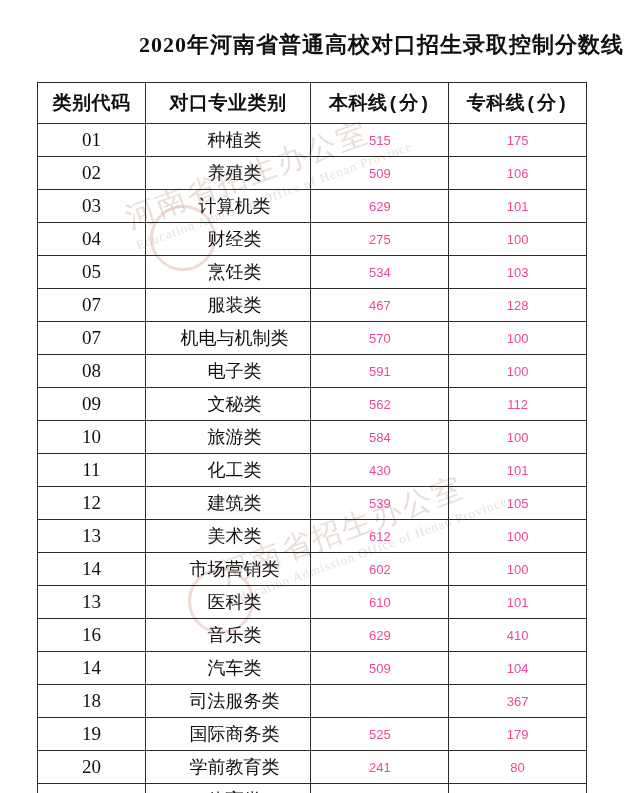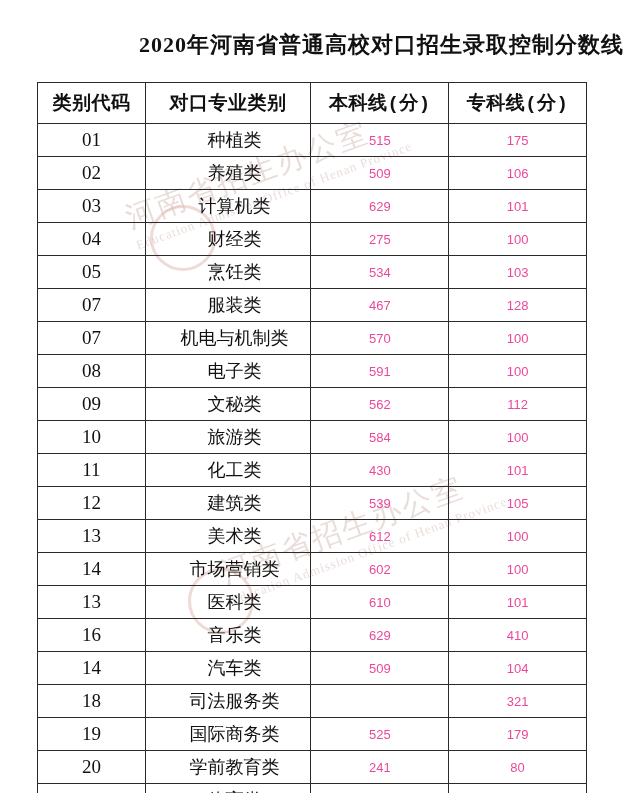--- a/index.html
+++ b/index.html
@@ -264,21 +264,21 @@
           <tr>
             <td class="code-cell">14</td>
             <td class="major-cell">汽车类</td>
             <td class="num-cell">509</td>
             <td class="num-cell">104</td>
           </tr>
           <tr>
             <td class="code-cell">18</td>
             <td class="major-cell">司法服务类</td>
             <td class="num-cell"></td>
-            <td class="num-cell">321</td>
+            <td class="num-cell">367</td>
           </tr>
           <tr>
             <td class="code-cell">19</td>
             <td class="major-cell">国际商务类</td>
             <td class="num-cell">525</td>
             <td class="num-cell">179</td>
           </tr>
           <tr>
             <td class="code-cell">20</td>
             <td class="major-cell">学前教育类</td>

